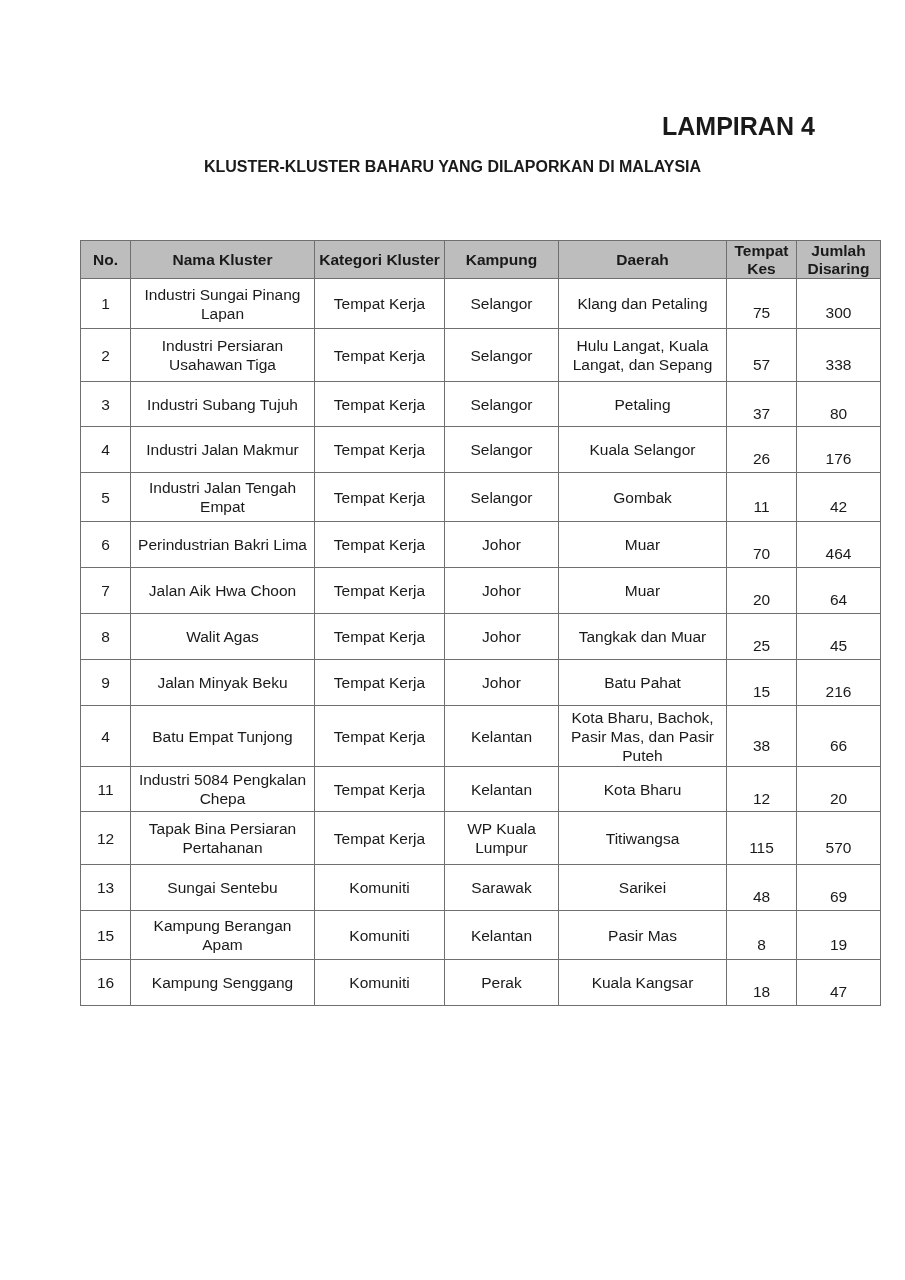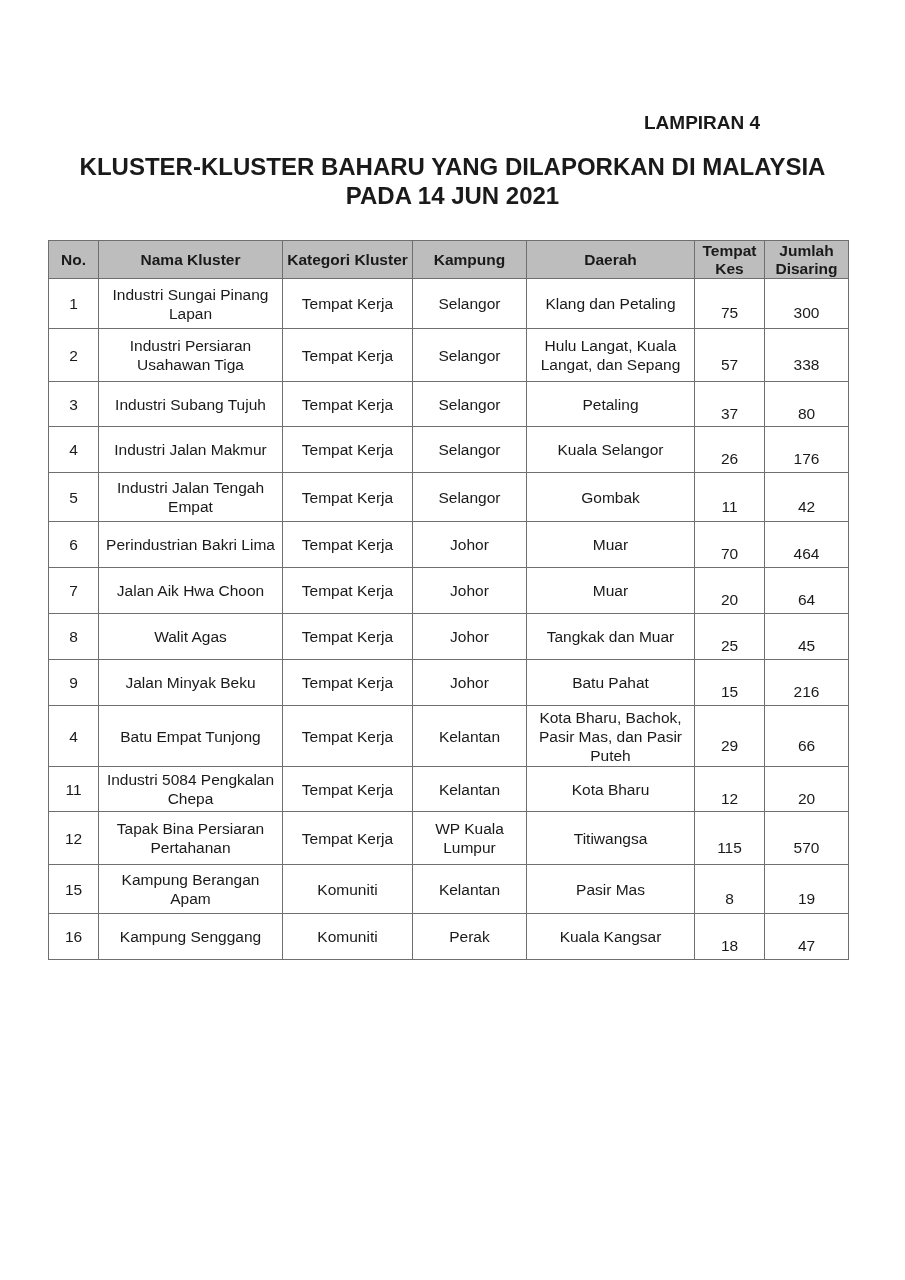--- a/index.html
+++ b/index.html
@@ -1,41 +1,40 @@
 <!DOCTYPE html>
 <html><head>
 <meta charset="utf-8">
 <style>
   html, body { margin: 0; padding: 0; background: #ffffff; }
   body { width: 905px; height: 1280px; position: relative; overflow: hidden;
          font-family: "Liberation Sans", sans-serif; color: #1a1a1a; }
-  .lampiran { position: absolute; top: 112px; left: 644px; font-size: 19px; font-weight: bold; }
+  .lampiran { position: absolute; top: 112px; left: 662px; font-size: 25px; font-weight: bold; }
   .title { position: absolute; top: 152px; left: 0; width: 905px; text-align: center;
-           font-size: 24px; font-weight: bold; line-height: 29px; }
-  table { position: absolute; top: 240px; left: 48px; border-collapse: collapse;
+           font-size: 16px; font-weight: bold; line-height: 29px; }
+  table { position: absolute; top: 240px; left: 80px; border-collapse: collapse;
           table-layout: fixed; width: 800px; font-size: 15.5px; }
   th, td { border: 1.5px solid #6f6f6f; text-align: center; vertical-align: middle; padding: 0 1px; }
   th { background: #bdbdbd; font-weight: bold; font-size: 15.5px; line-height: 18px; height: 37px; }
   td { line-height: 19px; }
   td.num { padding-top: 18px; }
   .c-no { width: 50px; }
   .c-nama { width: 184px; }
   .c-kat { width: 130px; }
   .c-neg { width: 114px; }
   .c-dae { width: 168px; }
   .c-kes { width: 70px; }
   .c-dis { width: 84px; }
 </style>
 </head>
 <body>
 
 <div class="lampiran">LAMPIRAN 4</div>
 <div class="title">
   <div>KLUSTER-KLUSTER BAHARU YANG DILAPORKAN DI MALAYSIA</div>
-  <div>PADA 14 JUN 2021</div>
 </div>
 
 <table>
   <colgroup>
     <col class="c-no">
       <col class="c-nama">
       <col class="c-kat">
       <col class="c-neg">
       <col class="c-dae">
       <col class="c-kes">
@@ -133,40 +132,49 @@
         <td>Batu Pahat</td>
         <td class="num">15</td>
         <td class="num">216</td>
       </tr>
       <tr style="height: 61px;">
         <td>4</td>
         <td>Batu Empat Tunjong</td>
         <td>Tempat Kerja</td>
         <td>Kelantan</td>
         <td>Kota Bharu, Bachok, Pasir Mas, dan Pasir Puteh</td>
-        <td class="num">29</td>
+        <td class="num">38</td>
         <td class="num">66</td>
       </tr>
       <tr style="height: 45px;">
         <td>11</td>
         <td>Industri 5084 Pengkalan Chepa</td>
         <td>Tempat Kerja</td>
         <td>Kelantan</td>
         <td>Kota Bharu</td>
         <td class="num">12</td>
         <td class="num">20</td>
       </tr>
       <tr style="height: 53px;">
         <td>12</td>
         <td>Tapak Bina Persiaran Pertahanan</td>
         <td>Tempat Kerja</td>
         <td>WP Kuala Lumpur</td>
         <td>Titiwangsa</td>
         <td class="num">115</td>
         <td class="num">570</td>
+      </tr>
+      <tr style="height: 46px;">
+        <td>13</td>
+        <td>Sungai Sentebu</td>
+        <td>Komuniti</td>
+        <td>Sarawak</td>
+        <td>Sarikei</td>
+        <td class="num">48</td>
+        <td class="num">69</td>
       </tr>
       <tr style="height: 49px;">
         <td>15</td>
         <td>Kampung Berangan Apam</td>
         <td>Komuniti</td>
         <td>Kelantan</td>
         <td>Pasir Mas</td>
         <td class="num">8</td>
         <td class="num">19</td>
       </tr>

